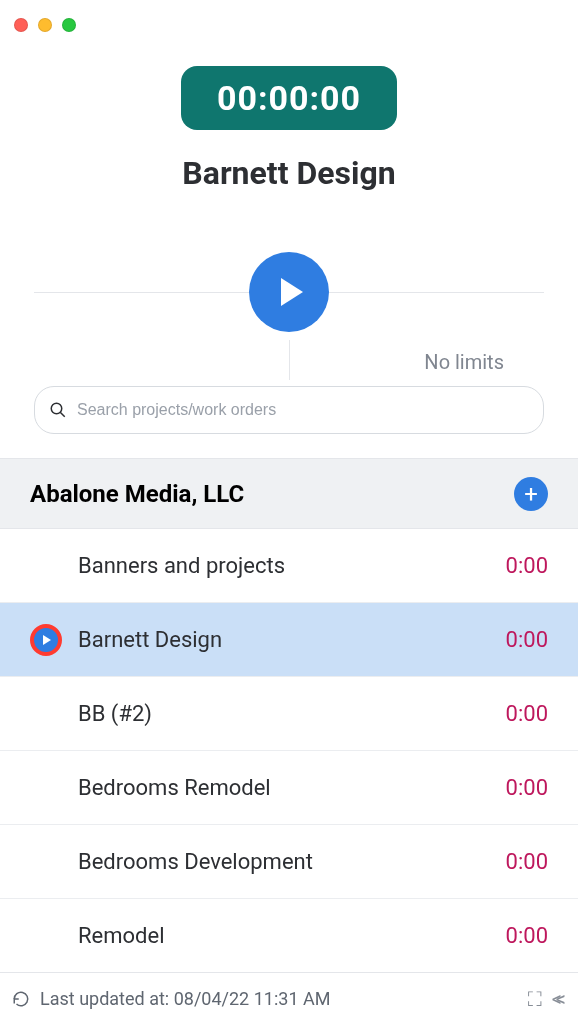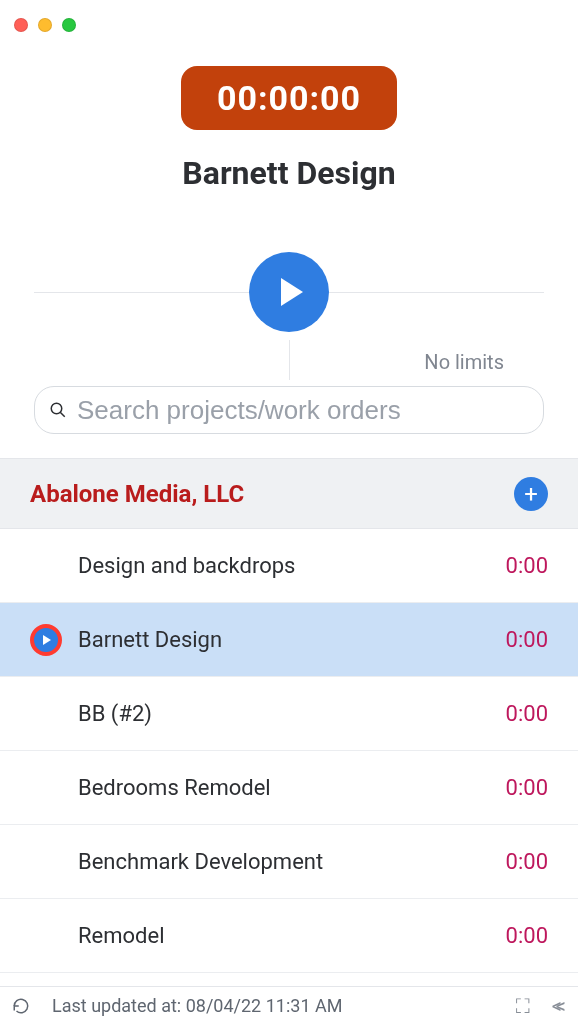--- a/index.html
+++ b/index.html
@@ -22,21 +22,21 @@
     .traffic-light {
       width: 14px;
       height: 14px;
       border-radius: 50%;
     }
     .tl-red { background: #ff5f57; border: 0.5px solid rgba(0,0,0,0.1); }
     .tl-yellow { background: #febc2e; border: 0.5px solid rgba(0,0,0,0.1); }
     .tl-green { background: #28c840; border: 0.5px solid rgba(0,0,0,0.1); }
 
     .timer-pill {
-      background: #c2410c;
+      background: #0f766e;
       color: #ffffff;
       font-weight: 700;
       font-size: 34px;
       letter-spacing: 1px;
       border-radius: 16px;
       padding: 12px 36px;
       margin: 16px auto 24px;
       width: fit-content;
     }
 
@@ -103,21 +103,21 @@
       border-radius: 20px;
       height: 48px;
       display: flex;
       align-items: center;
       padding: 0 14px;
       gap: 10px;
     }
     .search-wrap input {
       border: none;
       outline: none;
-      font-size: 26px;
+      font-size: 16px;
       color: #2d2f33;
       flex: 1;
       background: transparent;
     }
     .search-wrap input::placeholder {
       color: #9aa0a9;
     }
     .search-icon-svg { width: 18px; height: 18px; stroke: #2d2f33; stroke-width: 2; fill: none; }
 
     .list {
@@ -130,21 +130,21 @@
       height: 70px;
       display: flex;
       align-items: center;
       padding: 0 30px;
       justify-content: space-between;
       border-bottom: 1px solid #e4e6ea;
     }
     .group-title {
       font-size: 24px;
       font-weight: 700;
-      color: #b91c1c;
+      color: #000000;
     }
     .add-btn {
       width: 34px; height: 34px;
       background: #2f7de1;
       border-radius: 50%;
       color: #fff;
       display: flex;
       align-items: center;
       justify-content: center;
       font-size: 24px;
@@ -185,28 +185,28 @@
     }
     .row-play-tri {
       width: 0; height: 0;
       border-left: 8px solid #fff;
       border-top: 5px solid transparent;
       border-bottom: 5px solid transparent;
       margin-left: 2px;
     }
 
     .statusbar {
-      height: 38px;
+      height: 52px;
       border-top: 1px solid #e4e6ea;
       display: flex;
       align-items: center;
       padding: 0 12px;
       font-size: 18px;
       color: #5f6670;
-      gap: 22px;
+      gap: 10px;
       background: #fff;
     }
     .statusbar .spacer { flex: 1; }
     .refresh-icon-svg { width: 18px; height: 18px; stroke: #5f6670; stroke-width: 2; fill: none; }
     .status-icon { color: #888e97; font-size: 20px; cursor: pointer; user-select: none; }
     .collapse-chev { letter-spacing: -6px; margin-right: 6px; }
   </style>
 </head>
 <body>
 
@@ -242,40 +242,40 @@
 
 <div class="list">
   <div class="group-header">
     <span class="group-title">Abalone Media, LLC</span>
     <div class="add-btn">
       <span>+</span>
     </div>
   </div>
   <div id="rows-container">
       <div class="row">
-        <span>Design and backdrops</span>
+        <span>Banners and projects</span>
         <span class="time">0:00</span>
       </div>
       <div class="row selected">
         <div class="row-play">
           <div class="row-play-tri"></div>
         </div>
         <span>Barnett Design</span>
         <span class="time">0:00</span>
       </div>
       <div class="row">
         <span>BB (#2)</span>
         <span class="time">0:00</span>
       </div>
       <div class="row">
         <span>Bedrooms Remodel</span>
         <span class="time">0:00</span>
       </div>
       <div class="row">
-        <span>Benchmark Development</span>
+        <span>Bedrooms Development</span>
         <span class="time">0:00</span>
       </div>
       <div class="row">
         <span>Remodel</span>
         <span class="time">0:00</span>
       </div>
     </div>
 </div>
 
 <div class="statusbar">

